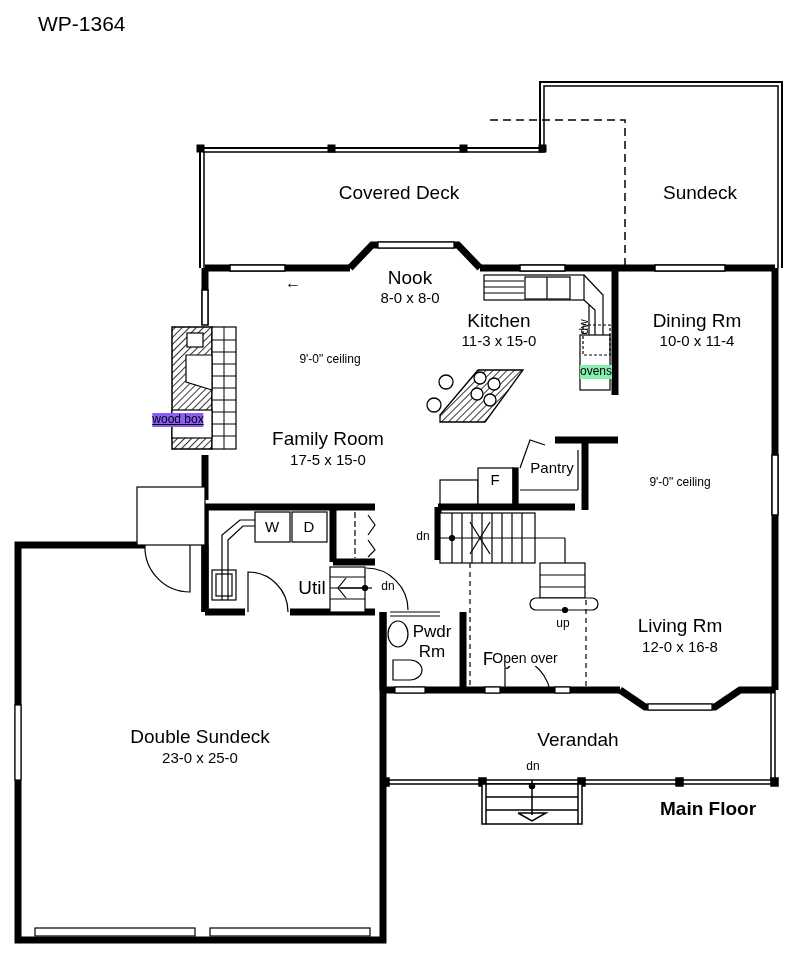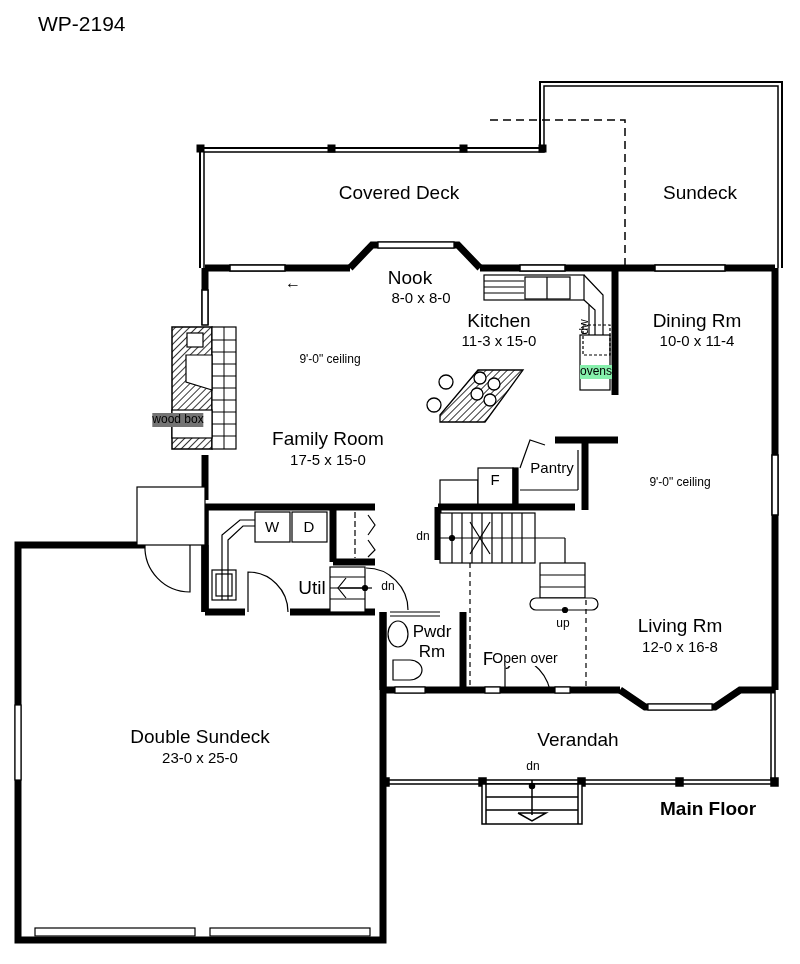--- a/index.html
+++ b/index.html
@@ -8,21 +8,21 @@
   .lbl{position:absolute;white-space:nowrap;text-align:center;transform:translateX(-50%);line-height:1.15;}
   .room{font-weight:normal;font-size:19px;}
   .dim{font-size:15px;}
   .small{font-size:12px;}
   .title{position:absolute;left:38px;top:12px;font-size:21px;}
   .floor{position:absolute;left:660px;top:798px;font-weight:bold;font-size:19px;}
 </style>
 </head>
 <body>
 
-<div class="title">WP-2194</div>
+<div class="title">WP-1364</div>
 
 <svg class="plan" viewBox="0 0 800 964">
   <defs>
     <pattern id="hatch" width="5" height="5" patternUnits="userSpaceOnUse" patternTransform="rotate(45)">
       <line x1="0" y1="0" x2="0" y2="5" stroke="#000" stroke-width="1.6"></line>
     </pattern>
   </defs>
   <g fill="none" stroke="#000">
 
     <g>
@@ -244,37 +244,37 @@
     </g>
   </g>
 
   <text x="285" y="288" font-size="16" font-family="Liberation Sans, sans-serif">←</text>
 </svg>
 
 <div class="lbl room" style="left:399px;top:182px;">Covered Deck</div>
 <div class="lbl room" style="left:700px;top:182px;">Sundeck</div>
 
 <div class="lbl room" style="left:410px;top:267px;">Nook</div>
-<div class="lbl dim" style="left:421px;top:289px;">8-0 x 8-0</div>
+<div class="lbl dim" style="left:410px;top:289px;">8-0 x 8-0</div>
 
 <div class="lbl room" style="left:499px;top:310px;">Kitchen</div>
 <div class="lbl dim" style="left:499px;top:332px;">11-3 x 15-0</div>
 
 <div class="lbl room" style="left:697px;top:310px;">Dining Rm</div>
 <div class="lbl dim" style="left:697px;top:332px;">10-0 x 11-4</div>
 
 <div class="lbl small" style="left:330px;top:353px;">9'-0" ceiling</div>
 <div class="lbl room" style="left:328px;top:428px;">Family Room</div>
 <div class="lbl dim" style="left:328px;top:451px;">17-5 x 15-0</div>
 
 <div class="lbl small" style="left:680px;top:476px;">9'-0" ceiling</div>
 <div class="lbl room" style="left:680px;top:615px;">Living Rm</div>
 <div class="lbl dim" style="left:680px;top:638px;">12-0 x 16-8</div>
 
-<div class="lbl small" style="left:178px;top:413px;background:#737373;">wood box</div>
+<div class="lbl small" style="left:178px;top:413px;background:#8b5cf6;text-decoration:underline;">wood box</div>
 <div class="lbl small" style="left:596px;top:365px;background:#86efac;">ovens</div>
 <div class="lbl small" style="left:577px;top:320px;transform:rotate(-90deg);">dw</div>
 <div class="lbl dim" style="left:552px;top:459px;">Pantry</div>
 <div class="lbl dim" style="left:495px;top:471px;">F</div>
 <div class="lbl dim" style="left:272px;top:518px;">W</div>
 <div class="lbl dim" style="left:309px;top:518px;">D</div>
 
 <div class="lbl room" style="left:305px;top:577px;margin-left:7px;">Util</div>
 <div class="lbl small" style="left:388px;top:580px;background:#fff;">dn</div>
 <div class="lbl small" style="left:423px;top:530px;">dn</div>

